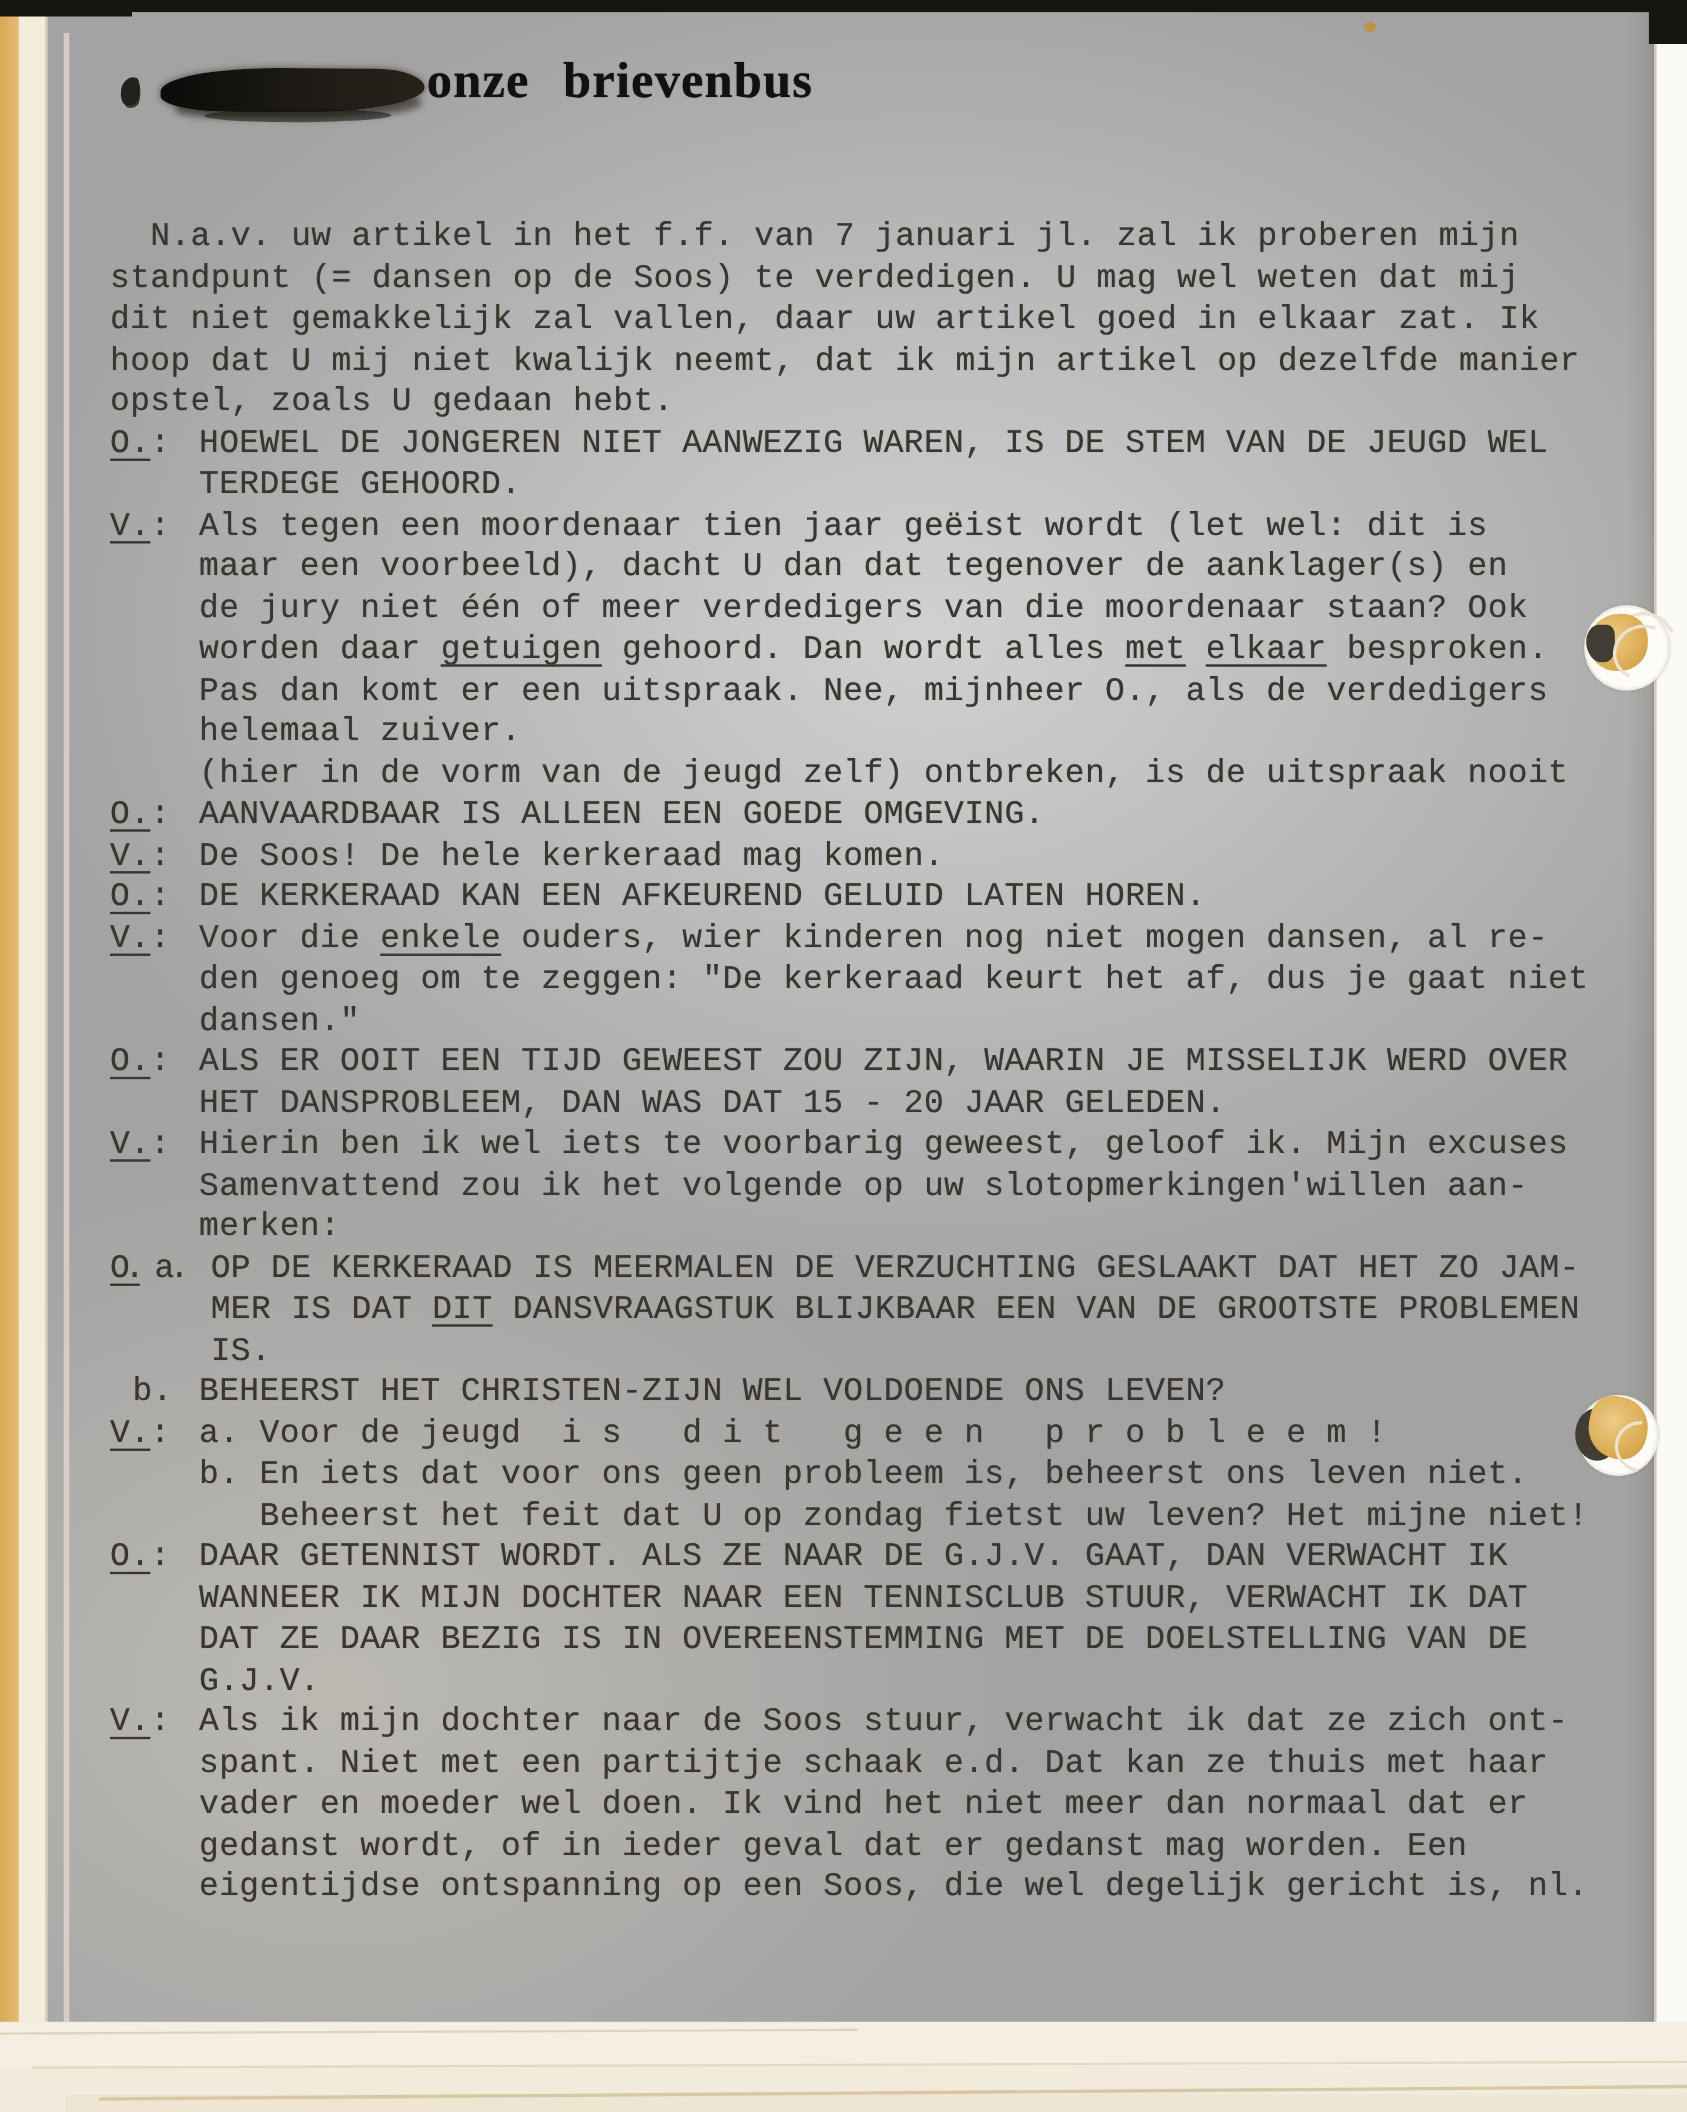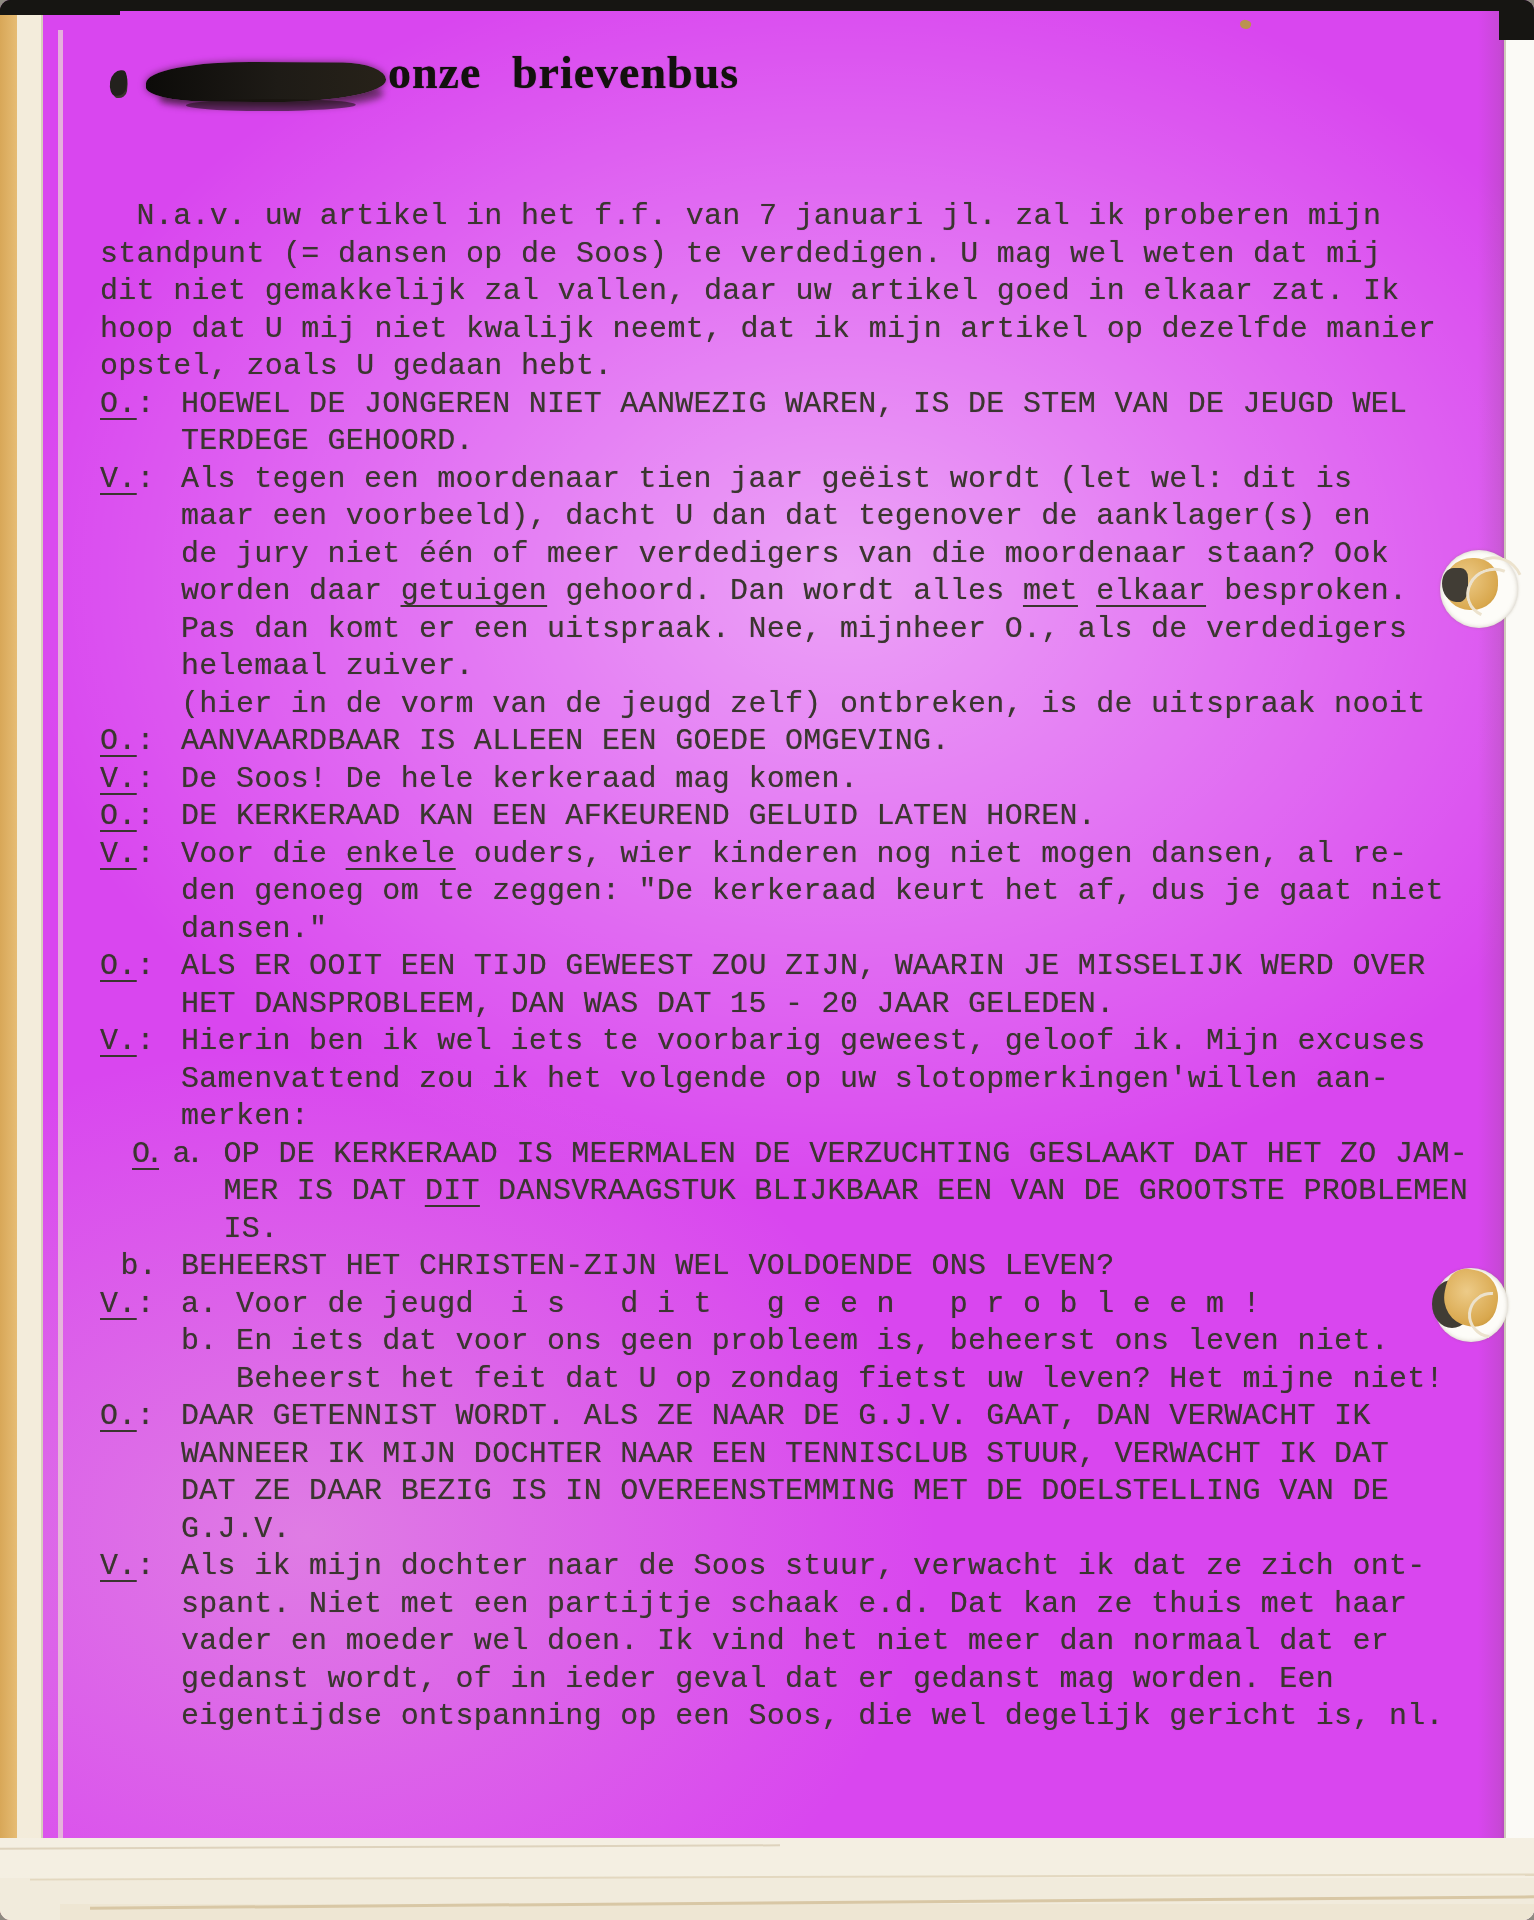--- a/index.html
+++ b/index.html
@@ -1,17 +1,17 @@
 <!DOCTYPE html>
 <html><head>
 <meta charset="utf-8">
 <style>
   html,body{margin:0;padding:0;background:#8e8a81;}
   #scan{position:relative;width:1534px;height:1920px;overflow:hidden;
-        background:#d946ef;font-family:"Liberation Mono","DejaVu Sans Mono",monospace;border-radius:11px;}
+        background:#a3a3a3;font-family:"Liberation Mono","DejaVu Sans Mono",monospace;}
   
   #scan::before{content:"";position:absolute;inset:0;pointer-events:none;
     background:
       radial-gradient(1200px 900px at 55% 30%, rgba(255,255,255,.5), rgba(255,255,255,0) 70%),
       radial-gradient(900px 700px at 20% 80%, rgba(234,226,207,.35), rgba(234,226,207,0) 70%);}
   
   .top-strip{position:absolute;left:0;top:0;width:1534px;height:11px;background:#161512;}
   .top-right-block{position:absolute;left:1499px;top:0;width:35px;height:40px;background:#161512;}
   .top-left-nub{position:absolute;left:0;top:0;width:120px;height:15px;background:#161512;}
   
@@ -42,21 +42,21 @@
     font-weight:bold;font-size:46px;color:#13110e;letter-spacing:1px;word-spacing:18px;
     text-shadow:0 0 1px rgba(19,17,14,.8);}
   
   .letter{position:absolute;left:100px;top:198px;width:1390px;color:#3a362f;
     font-size:30px;line-height:37.5px;letter-spacing:.3px;
     text-shadow:0 0 .7px rgba(58,54,47,.55);}
   .line{white-space:pre;}
   .salutation{white-space:pre;margin-bottom:13px;}
   .qa-row{display:flex;align-items:flex-start;}
   .qa-label{flex:0 0 57px;white-space:pre;}
-  .qa-label.tight{letter-spacing:-4.5px;margin-left:32px;}
+  .qa-label.tight{letter-spacing:-4.5px;}
   .qa-label.sub{text-align:right;}
   .qa-lines{flex:1;min-width:0;margin-left:24px;}
   .uline{text-decoration:underline;text-underline-offset:6px;text-decoration-thickness:2px;}
   
   .hole{position:absolute;}
   .hole .halo{position:absolute;border-radius:50%;background:#fdfcf8;
     box-shadow:inset 0 0 4px rgba(120,105,80,.35), 0 0 3px rgba(120,105,80,.3);}
   .hole .tan{position:absolute;background:radial-gradient(circle at 40% 40%,#edcb88,#d9a84e 70%,#c08c2f);}
   .hole .dark{position:absolute;border-radius:50%;background:#413d35;}
   .hole .tear{position:absolute;border-radius:50%;border:3px solid #ece2cd;border-left-color:transparent;border-top-color:transparent;}

